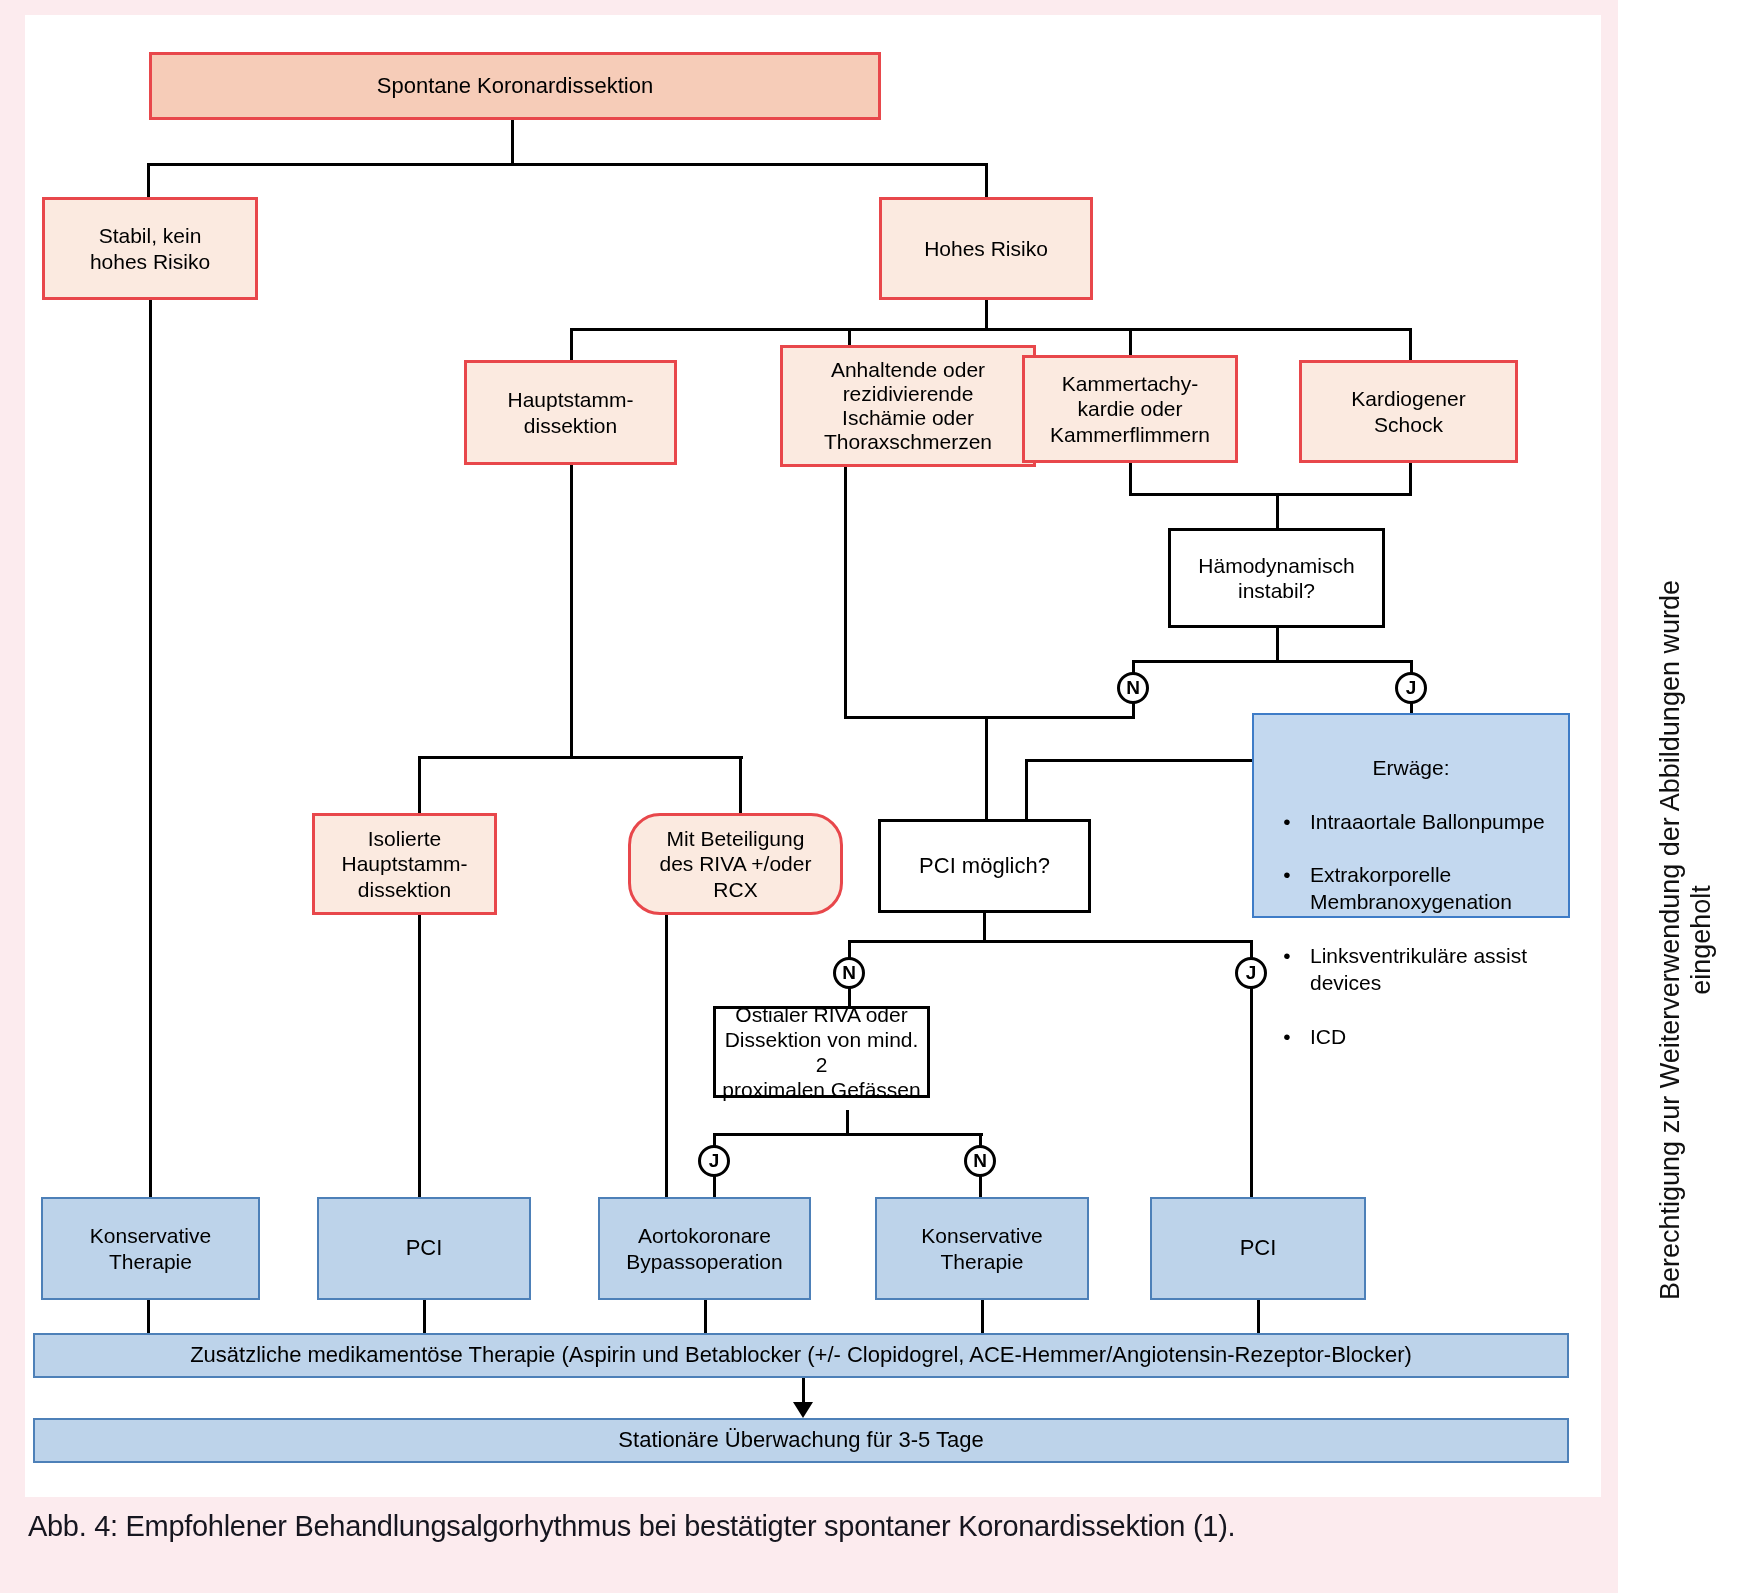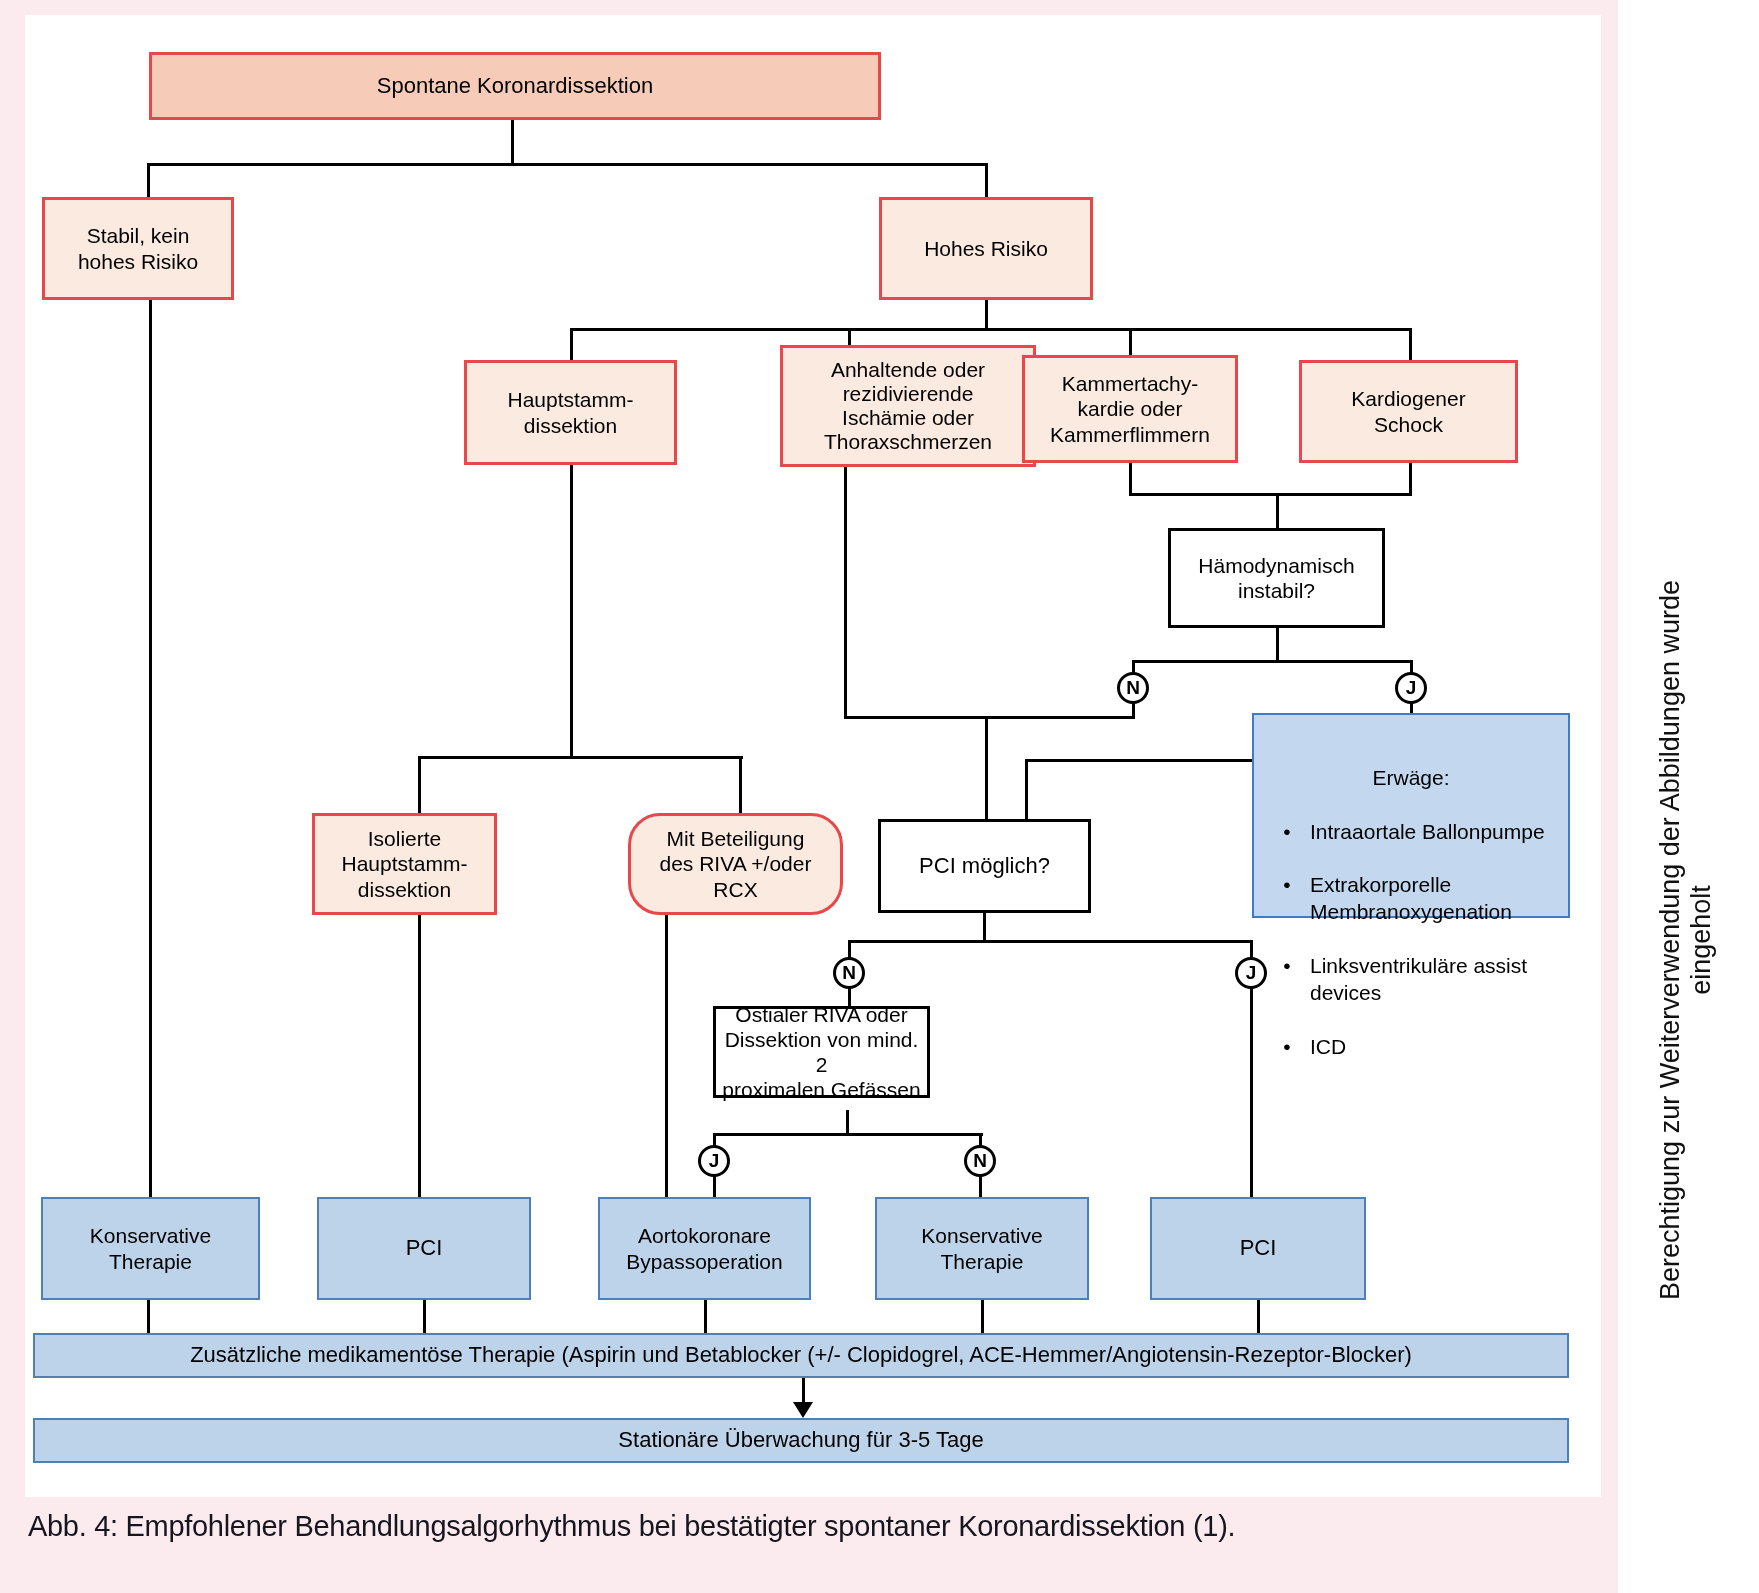--- a/index.html
+++ b/index.html
@@ -7,21 +7,21 @@
           font-family:"Liberation Sans", sans-serif;color:#000;}
   .pink-bg{position:absolute;left:0;top:0;width:1618px;height:1593px;background:var(--page_pink);}
   .panel{position:absolute;left:25px;top:15px;width:1576px;height:1482px;background:#ffffff;}
   .box{position:absolute;box-sizing:border-box;display:flex;align-items:center;justify-content:center;
        text-align:center;white-space:pre-line;font-size:21px;line-height:1.2;}
   .salmon{background:var(--salmon);border:3px solid var(--red_border);}
   .rose{background:var(--light_pink);border:3px solid var(--red_border);}
   .white-box{background:#ffffff;border:3px solid #000;}
   .blue-box{background:var(--blue_fill);border:2px solid var(--blue_border);}
   .erwaege{background:var(--erwaege_fill);border:2px solid var(--erwaege_border);
-           display:block;text-align:left;padding:23px 10px 0 10px;line-height:1.28;}
+           display:block;text-align:left;padding:13px 10px 0 10px;line-height:1.28;}
   .erw-title{text-align:center;}
   .erw-item{display:flex;}
   .erw-marker{width:46px;text-align:center;flex:0 0 46px;}
   .erw-text{flex:1;white-space:pre-line;}
   .line{position:absolute;background:#000;}
   .jn{position:absolute;box-sizing:border-box;width:32px;height:32px;border:3px solid #000;border-radius:50%;
       background:#fff;display:flex;align-items:center;justify-content:center;font-weight:bold;font-size:19px;z-index:3;}
   .arrow-head{position:absolute;width:0;height:0;border-left:10px solid transparent;
               border-right:10px solid transparent;border-top:16px solid #000;}
   .caption{position:absolute;left:28px;top:1510px;width:1560px;font-size:29px;color:#16161f;
@@ -84,21 +84,21 @@
   <div class="line" style="left:147px;top:1300px;width:3px;height:33px;"></div>
   <div class="line" style="left:423px;top:1300px;width:3px;height:33px;"></div>
   <div class="line" style="left:704px;top:1300px;width:3px;height:33px;"></div>
   <div class="line" style="left:981px;top:1300px;width:3px;height:33px;"></div>
   <div class="line" style="left:1257px;top:1300px;width:3px;height:33px;"></div>
   <div class="line" style="left:802px;top:1378px;width:3px;height:28px;"></div>
   <div class="arrow-head" style="left:793px;top:1402px;"></div>
 
   <div class="box salmon fs22" style="left:149px;top:52px;width:732px;height:68px;"><span>Spontane Koronardissektion</span></div>
 
-  <div class="box rose" style="left:42px;top:197px;width:192px;height:103px;"><span>Stabil, kein
+  <div class="box rose" style="left:42px;top:197px;width:216px;height:103px;"><span>Stabil, kein
 hohes Risiko</span></div>
 
   <div class="box rose" style="left:879px;top:197px;width:214px;height:103px;"><span>Hohes Risiko</span></div>
 
   <div class="box rose" style="left:464px;top:360px;width:213px;height:105px;"><span>Hauptstamm-
 dissektion</span></div>
 
   <div class="box rose" style="left:780px;top:345px;width:256px;height:122px;line-height:1.15;text-align:center;"><span>Anhaltende oder
 rezidivierende
 Ischämie oder

